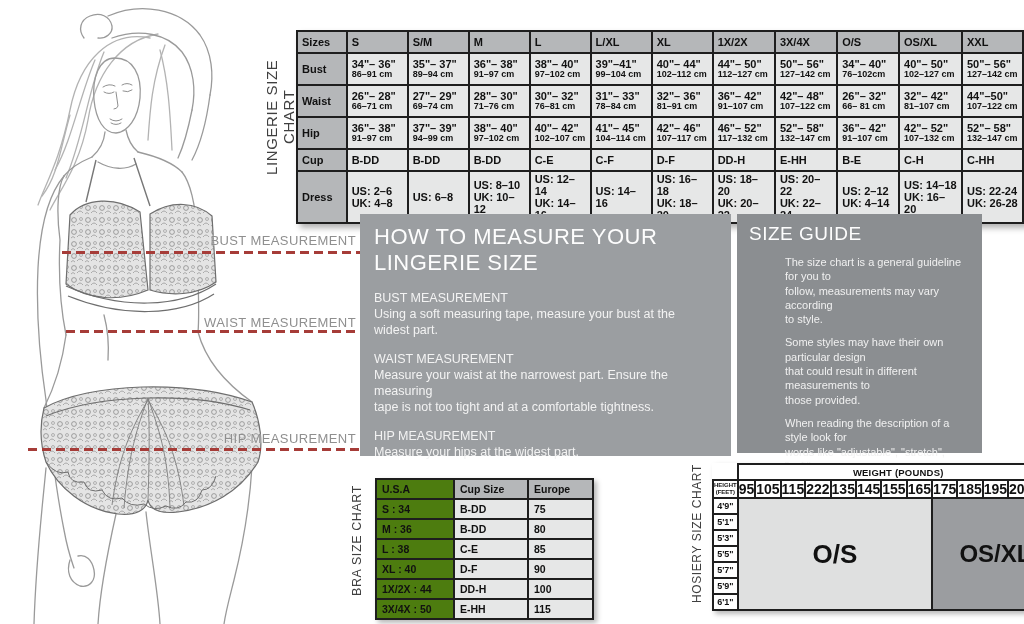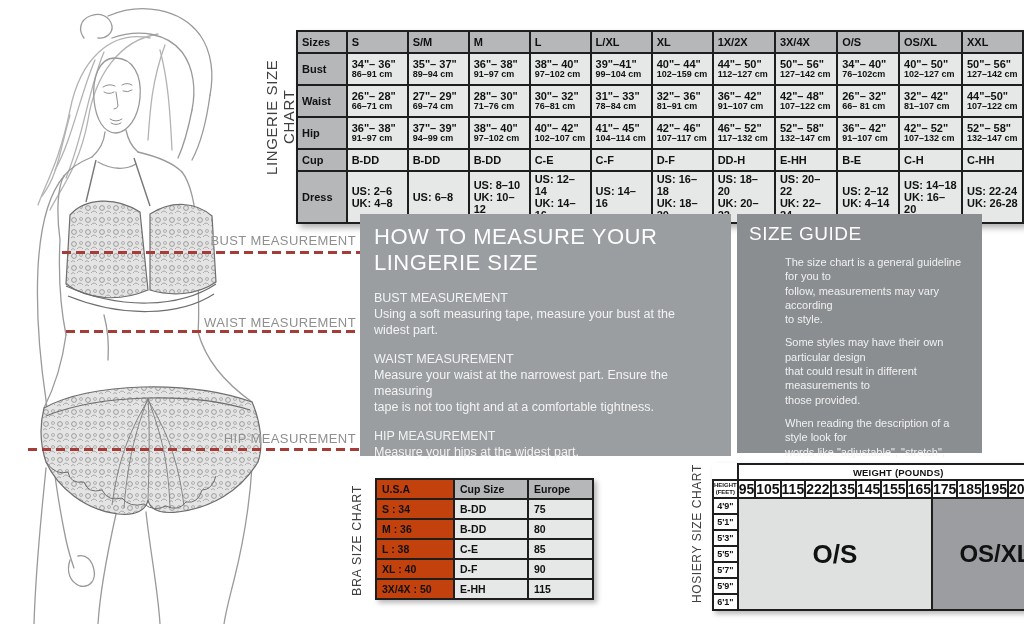--- a/index.html
+++ b/index.html
@@ -52,21 +52,21 @@
   .guide-panel{position:absolute;left:737px;top:214px;width:245px;height:239px;
         background:#8b8e91;color:#fff;box-sizing:border-box;padding:9px 12px;}
   .guide-panel h1{margin:0 0 10px 0;font-size:19px;font-weight:400;letter-spacing:.5px;color:#fdfdfd;}
   .g-par{font-size:11px;line-height:1.3;color:#f0f0f0;white-space:pre-line;margin-bottom:9px;margin-left:36px;}
 
   
   .bsc{position:absolute;left:375px;top:478px;box-shadow:3px 3px 5px rgba(0,0,0,.28);}
   .bsc th,.bsc td{padding:1px 5px;text-align:left;font-weight:700;font-size:10.5px;height:16px;}
   .bsc th{background:#b5b7b9;}
   .bsc td{background:#e6e7e7;}
-  .bsc .c0{width:66px;background:#c2410c;margin-top:36px;}
+  .bsc .c0{width:66px;background:#4d7c0f;margin-top:36px;}
   .bsc .c1{width:62px;}
   .bsc .c2{width:53px;}
 
   
   .hsc{position:absolute;left:712px;top:463px;box-shadow:3px 3px 5px rgba(0,0,0,.28);}
   .hsc th,.hsc td{background:#fff;font-weight:700;text-align:center;padding:0;}
   .hsc .nob{border:none;background:transparent;}
   .hsc .wph{font-size:9.5px;letter-spacing:.2px;}
   .hsc .hh{font-size:6px;line-height:1.15;}
   .hsc .hh span{display:block;}
@@ -198,21 +198,21 @@
           <td class="">
             <span class="in">38"– 40"</span>
             <span class="cm">97–102 cm</span>
           </td>
           <td class="">
             <span class="in">39"–41"</span>
             <span class="cm">99–104 cm</span>
           </td>
           <td class="">
             <span class="in">40"– 44"</span>
-            <span class="cm">102–159 cm</span>
+            <span class="cm">102–112 cm</span>
           </td>
           <td class="">
             <span class="in">44"– 50"</span>
             <span class="cm">112–127 cm</span>
           </td>
           <td class="">
             <span class="in">50"– 56"</span>
             <span class="cm">127–142 cm</span>
           </td>
           <td class="">
@@ -447,20 +447,25 @@
         <th class="c0">L : 38</th>
         <td class="c1">C-E</td>
         <td class="c2">85</td>
       </tr>
         <tr class="">
         <th class="c0">XL : 40</th>
         <td class="c1">D-F</td>
         <td class="c2">90</td>
       </tr>
         <tr class="">
+        <th class="c0">1X/2X : 44</th>
+        <td class="c1">DD-H</td>
+        <td class="c2">100</td>
+      </tr>
+        <tr class="">
         <th class="c0">3X/4X : 50</th>
         <td class="c1">E-HH</td>
         <td class="c2">115</td>
       </tr>
       </tbody>
   </table>
 
   <div class="vtitle hosiery">HOSIERY SIZE CHART</div>
   <table class="hsc">
     <tbody>

